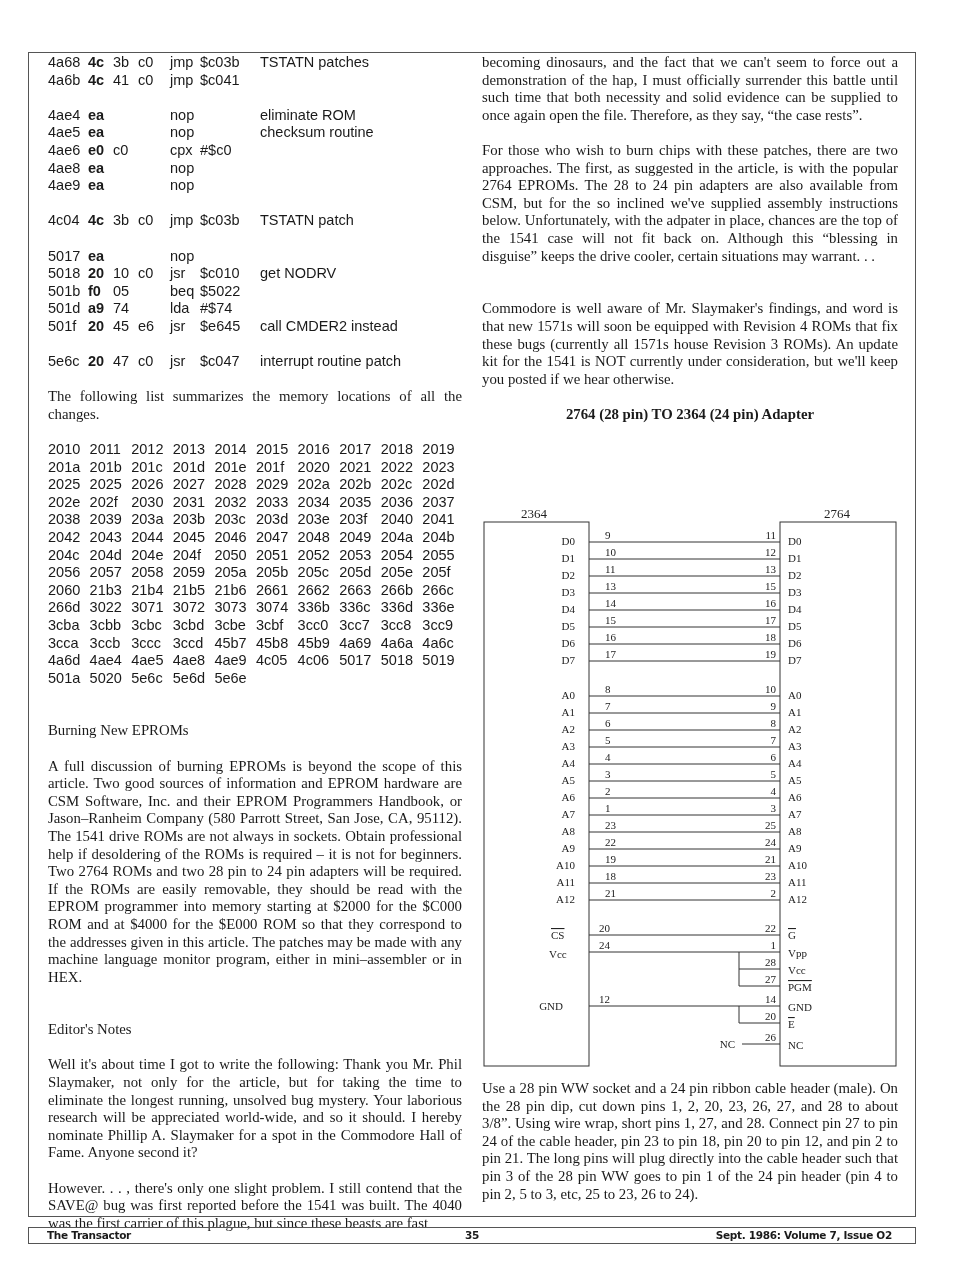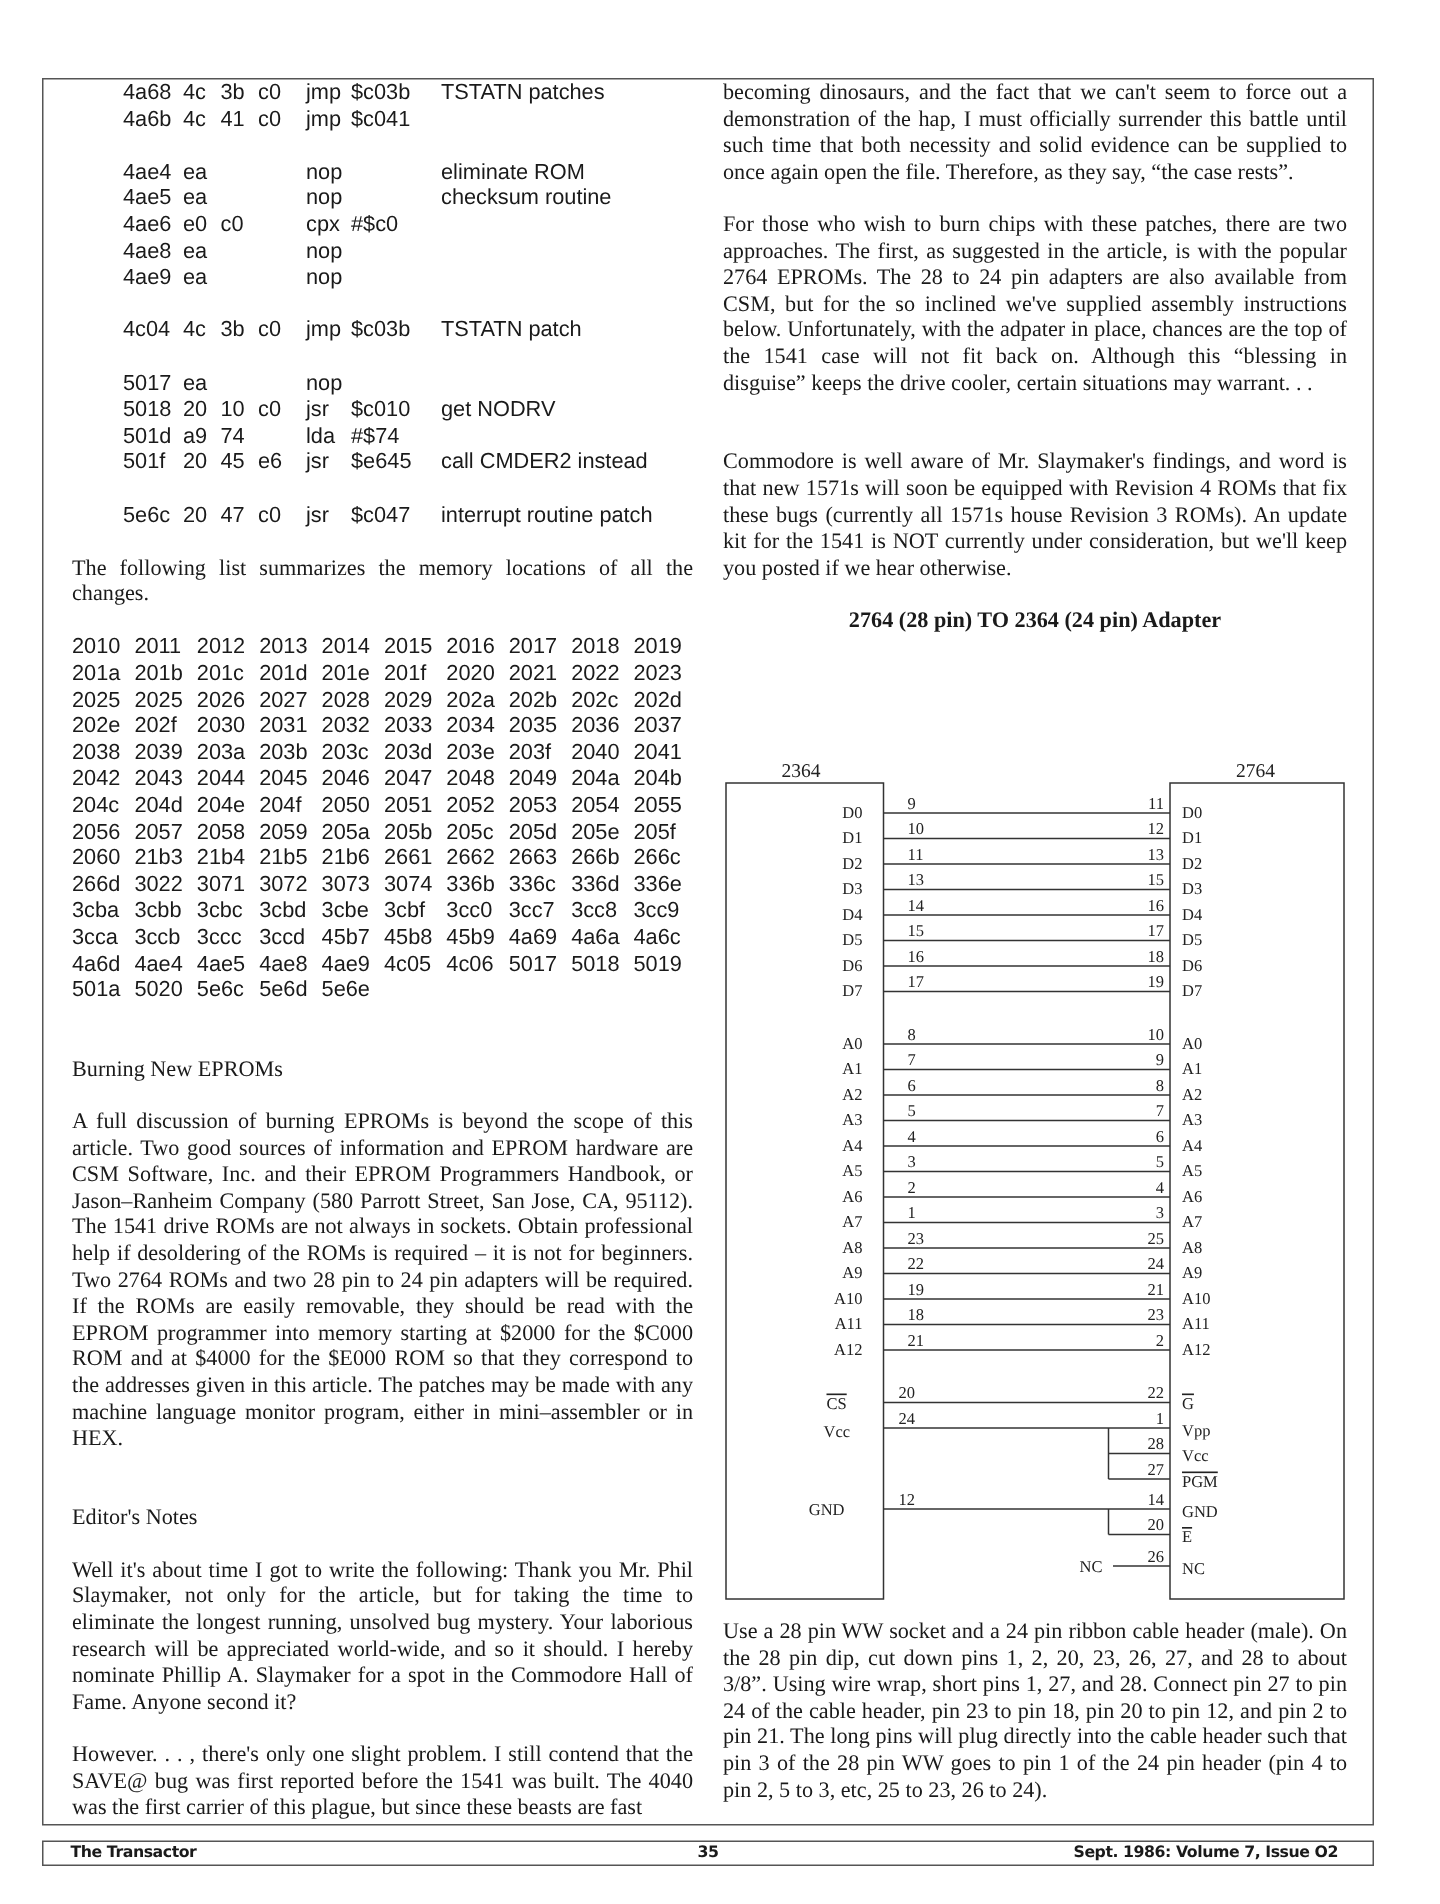--- a/index.html
+++ b/index.html
@@ -2,24 +2,24 @@
 <html><head>
 <meta charset="utf-8">
 <style>
   html, body { margin:0; padding:0; background:#ffffff; }
   body { width:960px; height:1269px; position:relative; overflow:hidden; color:#1a1a1a; }
   .frame { position:absolute; left:28px; top:52px; width:888px; height:1165px; border-top:1.5px solid #555; border-left:1.5px solid #555; border-right:1.5px solid #555; border-bottom:1.5px solid #555; box-sizing:border-box; }
   .col { position:absolute; top:54px; }
   .left { left:48px; width:414px; }
   .right { left:482px; width:416px; }
   .code { font-family:"Liberation Sans", sans-serif; font-size:14.5px; line-height:17.6px; }
-  .code .row { display:flex; white-space:pre; height:17.6px;margin-left:34px; }
+  .code .row { display:flex; white-space:pre; height:17.6px; }
   .code .blank { height:17.6px; }
   .code .addr { width:40px; }
-  .code .b1 { width:25px; }
+  .code .b1 { width:25px;font-weight:bold; }
   .code .b2 { width:25px; }
   .code .b3 { width:32px; }
   .code .op { width:30px; }
   .code .arg { width:60px; }
   .code .cmt { }
   .serif { font-family:"Liberation Serif", serif; font-size:14.8px; line-height:17.6px; text-align:justify; }
   p { margin:0; }
   .gap { height:17.6px; }
   .hexgrid { font-family:"Liberation Sans", sans-serif; font-size:14.5px; line-height:17.6px; display:grid; grid-template-columns:repeat(10, 41.6px); }
   h3 { font-family:"Liberation Serif", serif; font-weight:normal; font-size:14.8px; margin:0; line-height:17.6px; }
@@ -42,20 +42,21 @@
       <div class="row"><span class="addr">4ae4</span><span class="b1">ea</span><span class="b2"></span><span class="b3"></span><span class="op">nop</span><span class="arg"></span><span class="cmt">eliminate ROM</span></div>
       <div class="row"><span class="addr">4ae5</span><span class="b1">ea</span><span class="b2"></span><span class="b3"></span><span class="op">nop</span><span class="arg"></span><span class="cmt">checksum routine</span></div>
       <div class="row"><span class="addr">4ae6</span><span class="b1">e0</span><span class="b2">c0</span><span class="b3"></span><span class="op">cpx</span><span class="arg">#$c0</span><span class="cmt"></span></div>
       <div class="row"><span class="addr">4ae8</span><span class="b1">ea</span><span class="b2"></span><span class="b3"></span><span class="op">nop</span><span class="arg"></span><span class="cmt"></span></div>
       <div class="row"><span class="addr">4ae9</span><span class="b1">ea</span><span class="b2"></span><span class="b3"></span><span class="op">nop</span><span class="arg"></span><span class="cmt"></span></div>
       <div class="blank"></div>
       <div class="row"><span class="addr">4c04</span><span class="b1">4c</span><span class="b2">3b</span><span class="b3">c0</span><span class="op">jmp</span><span class="arg">$c03b</span><span class="cmt">TSTATN patch</span></div>
       <div class="blank"></div>
       <div class="row"><span class="addr">5017</span><span class="b1">ea</span><span class="b2"></span><span class="b3"></span><span class="op">nop</span><span class="arg"></span><span class="cmt"></span></div>
       <div class="row"><span class="addr">5018</span><span class="b1">20</span><span class="b2">10</span><span class="b3">c0</span><span class="op">jsr</span><span class="arg">$c010</span><span class="cmt">get NODRV</span></div>
+      <div class="row"><span class="addr">501b</span><span class="b1">f0</span><span class="b2">05</span><span class="b3"></span><span class="op">beq</span><span class="arg">$5022</span><span class="cmt"></span></div>
       <div class="row"><span class="addr">501d</span><span class="b1">a9</span><span class="b2">74</span><span class="b3"></span><span class="op">lda</span><span class="arg">#$74</span><span class="cmt"></span></div>
       <div class="row"><span class="addr">501f</span><span class="b1">20</span><span class="b2">45</span><span class="b3">e6</span><span class="op">jsr</span><span class="arg">$e645</span><span class="cmt">call CMDER2 instead</span></div>
       <div class="blank"></div>
       <div class="row"><span class="addr">5e6c</span><span class="b1">20</span><span class="b2">47</span><span class="b3">c0</span><span class="op">jsr</span><span class="arg">$c047</span><span class="cmt">interrupt routine patch</span></div>
     </div>
   <div class="gap"></div>
   <p class="serif">The following list summarizes the memory locations of all the changes.</p>
   <div class="gap"></div>
   <div class="hexgrid" id="hexgrid">
       <span>2010</span>

